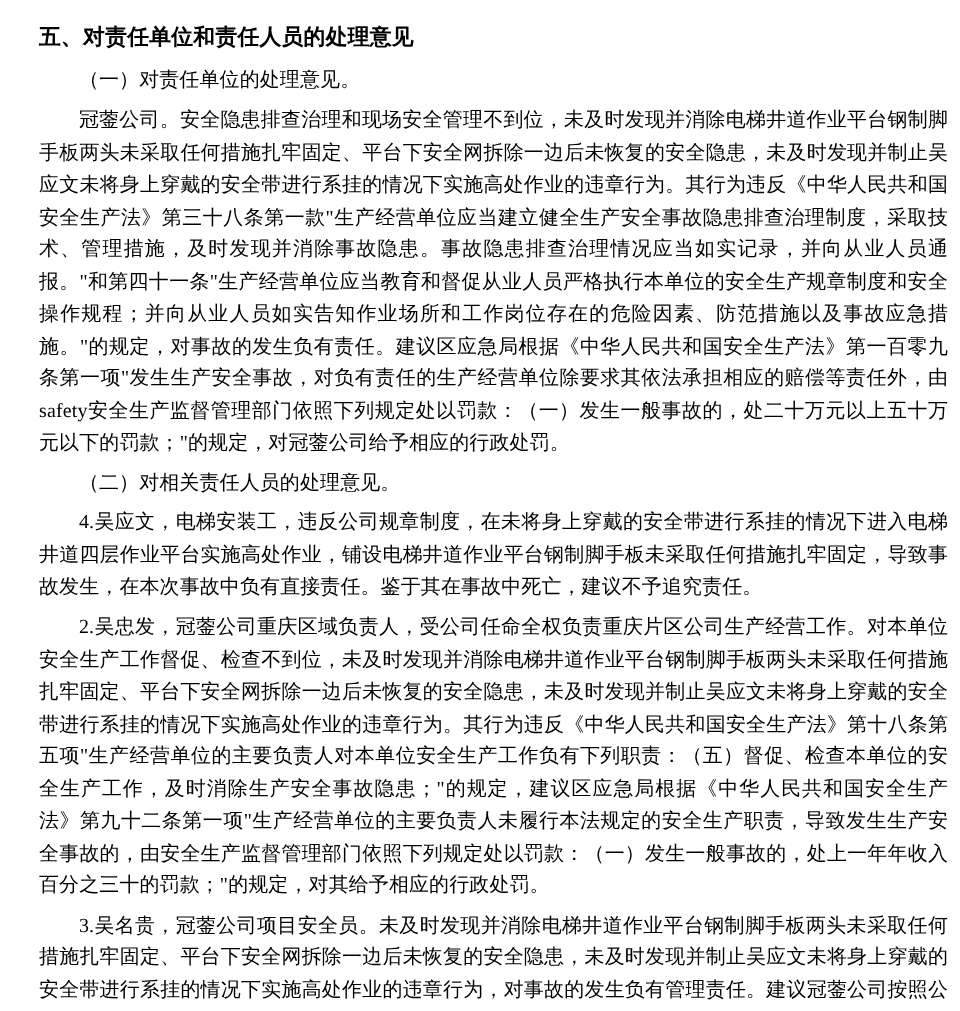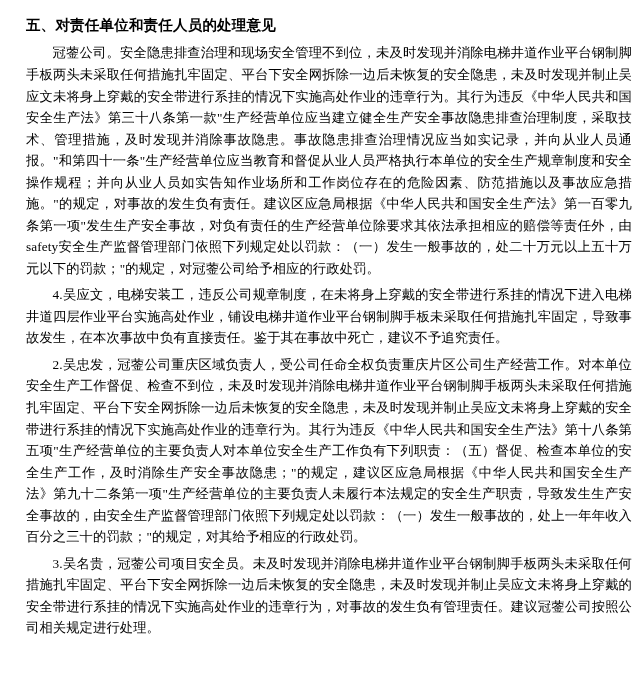--- a/index.html
+++ b/index.html
@@ -36,17 +36,19 @@
     text-justify: inter-ideograph;
     text-indent: 2em;
     letter-spacing: 0.1px;
   }
 </style>
 </head>
 <body>
 
 <div class="page">
   <div class="doc-heading">五、对责任单位和责任人员的处理意见</div>
+  <p class="para">（一）对责任单位的处理意见。</p>
   <p class="para">冠蓥公司。安全隐患排查治理和现场安全管理不到位，未及时发现并消除电梯井道作业平台钢制脚手板两头未采取任何措施扎牢固定、平台下安全网拆除一边后未恢复的安全隐患，未及时发现并制止吴应文未将身上穿戴的安全带进行系挂的情况下实施高处作业的违章行为。其行为违反《中华人民共和国安全生产法》第三十八条第一款"生产经营单位应当建立健全生产安全事故隐患排查治理制度，采取技术、管理措施，及时发现并消除事故隐患。事故隐患排查治理情况应当如实记录，并向从业人员通报。"和第四十一条"生产经营单位应当教育和督促从业人员严格执行本单位的安全生产规章制度和安全操作规程；并向从业人员如实告知作业场所和工作岗位存在的危险因素、防范措施以及事故应急措施。"的规定，对事故的发生负有责任。建议区应急局根据《中华人民共和国安全生产法》第一百零九条第一项"发生生产安全事故，对负有责任的生产经营单位除要求其依法承担相应的赔偿等责任外，由safety安全生产监督管理部门依照下列规定处以罚款：（一）发生一般事故的，处二十万元以上五十万元以下的罚款；"的规定，对冠蓥公司给予相应的行政处罚。</p>
+  <p class="para">（二）对相关责任人员的处理意见。</p>
   <p class="para">4.吴应文，电梯安装工，违反公司规章制度，在未将身上穿戴的安全带进行系挂的情况下进入电梯井道四层作业平台实施高处作业，铺设电梯井道作业平台钢制脚手板未采取任何措施扎牢固定，导致事故发生，在本次事故中负有直接责任。鉴于其在事故中死亡，建议不予追究责任。</p>
   <p class="para">2.吴忠发，冠蓥公司重庆区域负责人，受公司任命全权负责重庆片区公司生产经营工作。对本单位安全生产工作督促、检查不到位，未及时发现并消除电梯井道作业平台钢制脚手板两头未采取任何措施扎牢固定、平台下安全网拆除一边后未恢复的安全隐患，未及时发现并制止吴应文未将身上穿戴的安全带进行系挂的情况下实施高处作业的违章行为。其行为违反《中华人民共和国安全生产法》第十八条第五项"生产经营单位的主要负责人对本单位安全生产工作负有下列职责：（五）督促、检查本单位的安全生产工作，及时消除生产安全事故隐患；"的规定，建议区应急局根据《中华人民共和国安全生产法》第九十二条第一项"生产经营单位的主要负责人未履行本法规定的安全生产职责，导致发生生产安全事故的，由安全生产监督管理部门依照下列规定处以罚款：（一）发生一般事故的，处上一年年收入百分之三十的罚款；"的规定，对其给予相应的行政处罚。</p>
   <p class="para">3.吴名贵，冠蓥公司项目安全员。未及时发现并消除电梯井道作业平台钢制脚手板两头未采取任何措施扎牢固定、平台下安全网拆除一边后未恢复的安全隐患，未及时发现并制止吴应文未将身上穿戴的安全带进行系挂的情况下实施高处作业的违章行为，对事故的发生负有管理责任。建议冠蓥公司按照公司相关规定进行处理。</p>
 </div>
 
 </body></html>

